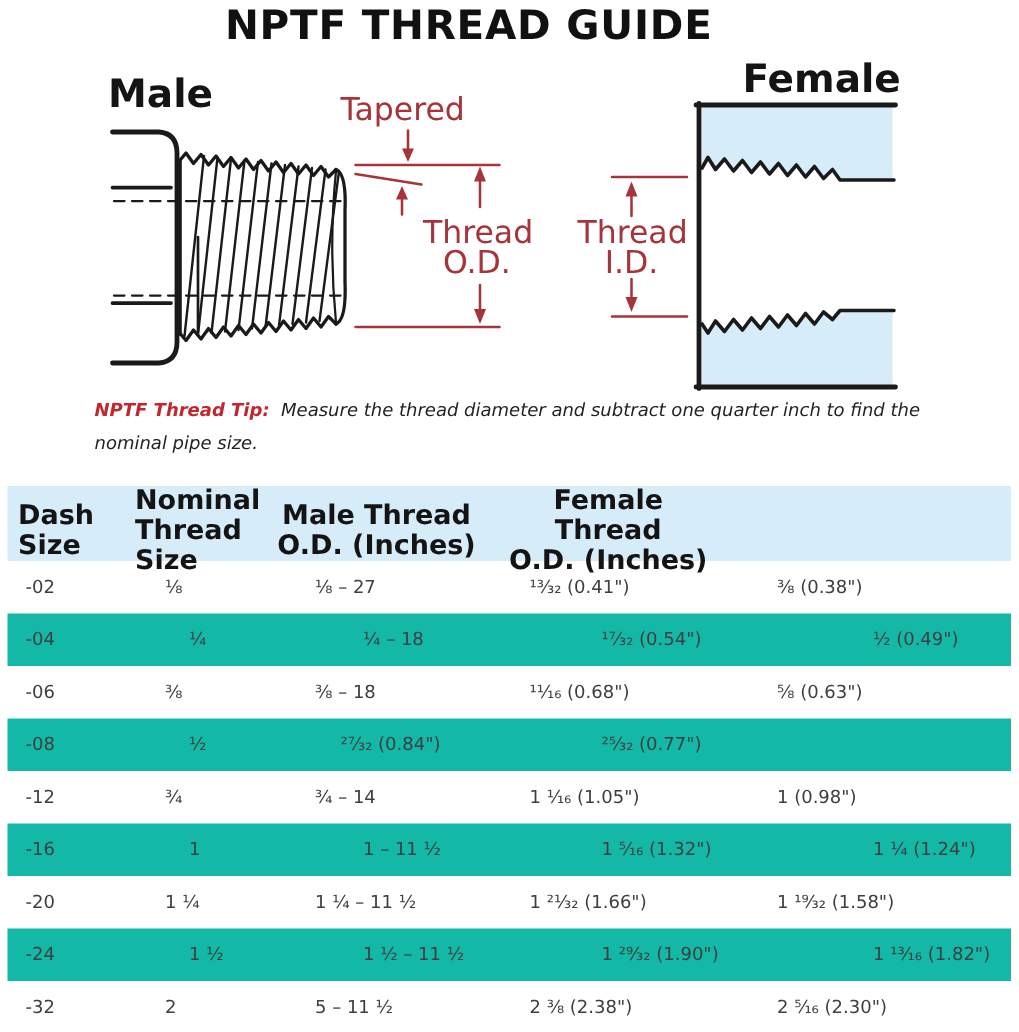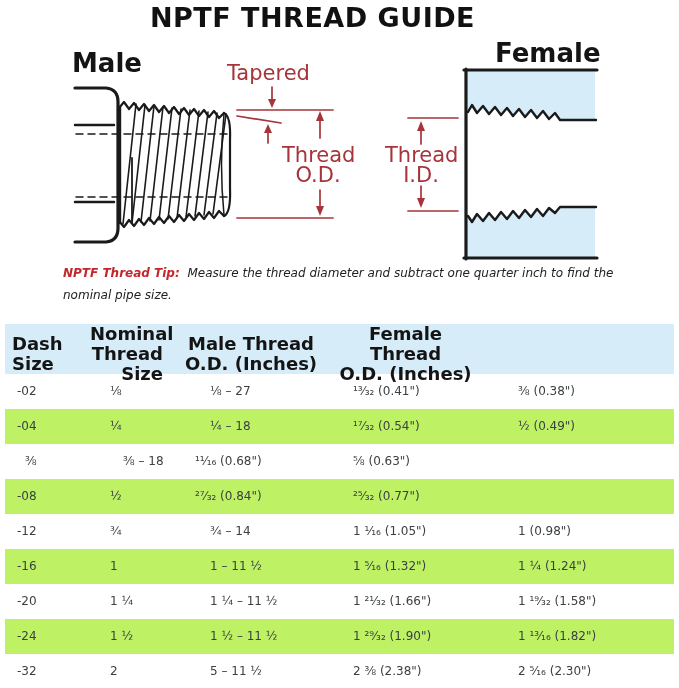--- a/index.html
+++ b/index.html
@@ -25,25 +25,25 @@
     left:63px;top:262px;width:575px;font-size:12px;line-height:22px;color:#222;font-style:italic;
   }
   .tip-label{font-weight:bold;color:#c1272d;}
   
   .guide-table{left:5px;top:324px;width:669px;}
   .tg-row{display:grid;grid-template-columns:85px 87px 158px 165px 174px;align-items:center;}
   .tg-head{height:50px;background:#d6ecf8;}
   .hc{font-size:18px;font-weight:bold;line-height:20px;color:#141414;white-space:pre-line;}
   .hc.c1{padding-left:7px;}
   .hc.c2{padding-left:12px;}
-  .hc.c3{text-align:right;padding-right:14px;}
+  .hc.c3{text-align:left;padding-right:14px;}
   .hc.c4{text-align:center;padding-right:10px;}
   .hc.c5{text-align:center;padding-right:24px;}
   .tg-data{height:35px;background:#ffffff;}
-  .tg-data.alt{background:#bef264;}
+  .tg-data.alt{background:#14b8a6;gap:16px;}
   .dc{font-size:12px;color:#3c4043;white-space:nowrap;line-height:35px;}
   .dc.c1{padding-left:12px;}
   .dc.c2{padding-left:20px;}
   .dc.c3{padding-left:33px;}
   .dc.c4{padding-left:18px;}
   .dc.c5{padding-left:18px;}
 </style>
 </head>
 <body>
 
@@ -140,20 +140,21 @@
       <div class="dc c5">⅜ (0.38")</div>
     </div>
     <div class="tg-row tg-data alt">
       <div class="dc c1">-04</div>
       <div class="dc c2">¼</div>
       <div class="dc c3">¼ – 18</div>
       <div class="dc c4">¹⁷⁄₃₂ (0.54")</div>
       <div class="dc c5">½ (0.49")</div>
     </div>
     <div class="tg-row tg-data">
+      <div class="dc c1">-06</div>
       <div class="dc c2">⅜</div>
       <div class="dc c3">⅜ – 18</div>
       <div class="dc c4">¹¹⁄₁₆ (0.68")</div>
       <div class="dc c5">⅝ (0.63")</div>
     </div>
     <div class="tg-row tg-data alt">
       <div class="dc c1">-08</div>
       <div class="dc c2">½</div>
       <div class="dc c4">²⁷⁄₃₂ (0.84")</div>
       <div class="dc c5">²⁵⁄₃₂ (0.77")</div>

